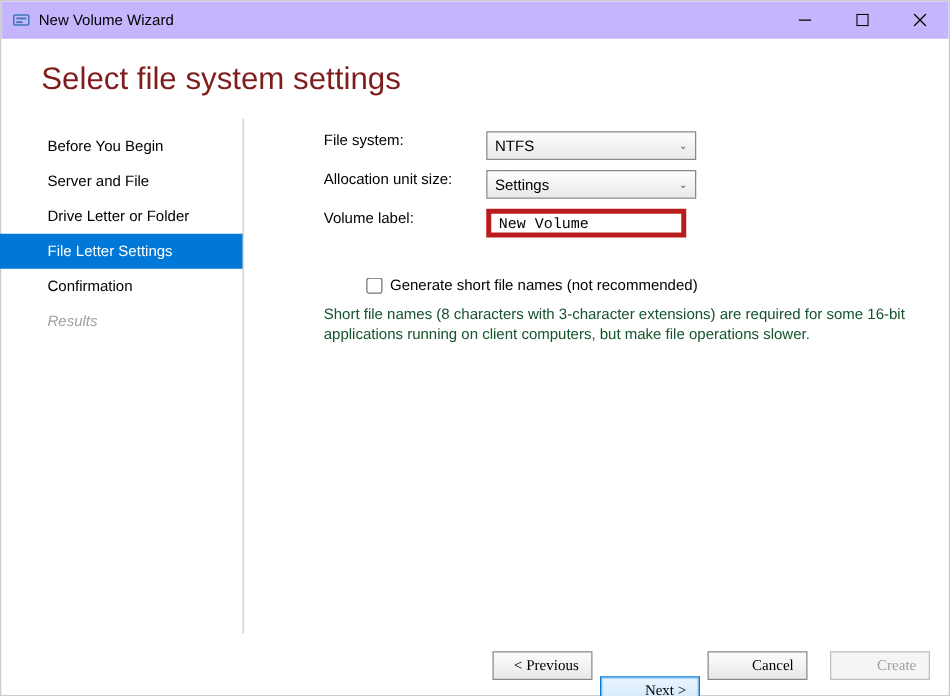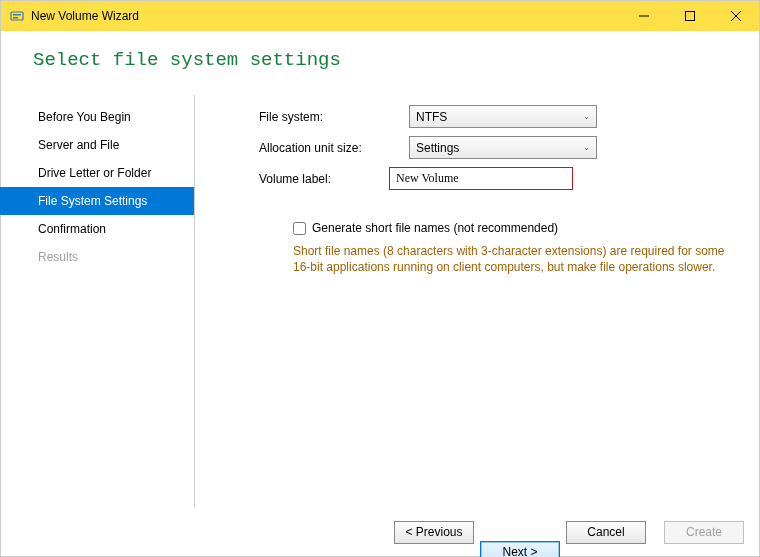--- a/index.html
+++ b/index.html
@@ -11,43 +11,42 @@
       width: 760px;
       height: 557px;
       overflow: hidden;
       border: 1px solid #ccc;
     }
     .titlebar {
       height: 30px;
       display: flex;
       align-items: center;
       padding: 0 0 0 8px;
-      background: #fde047;
+      background: #c4b5fd;
     }
     .titlebar .app-icon {
       width: 16px; height: 16px;
       margin-right: 6px;
       display: flex; align-items: center; justify-content: center;
     }
     .titlebar .title { font-size: 12px; color: #000; }
     .titlebar .spacer { flex: 1; }
     .win-btn {
       width: 46px; height: 30px;
       display: flex; align-items: center; justify-content: center;
       font-size: 10px;
       color: #000;
     }
     .header {
       padding: 18px 0 12px 32px;
     }
     .header h1 {
-      font-size: 19px;
+      font-size: 25px;
       font-weight: 400;
-      color: #15803d;
-      font-family: Liberation Mono, monospace;
+      color: #7f1d1d;
     }
     .content {
       position: absolute;
       top: 95px;
       left: 0;
       right: 0;
       bottom: 50px;
       display: flex;
       gap: 36px;
     }
@@ -63,101 +62,100 @@
       cursor: pointer;
       line-height: 18px;
     }
     .nav-item.active {
       background: #0078d7;
       color: #fff;
     }
     .nav-item.disabled {
       color: #a0a0a0;
       cursor: default;
+      font-style: italic;
     }
     .main {
       flex: 1;
       padding: 10px 28px 10px 28px;
     }
     .form-row {
       display: flex;
-      align-items: center;
       margin-bottom: 8px;
     }
     .form-label {
       width: 130px;
       font-size: 12px;
     }
     .dropdown {
-      width: 188px;
+      width: 168px;
       height: 23px;
       border: 1px solid #888;
       background: linear-gradient(#fdfdfd, #e9e9e9);
       display: flex;
       align-items: center;
       padding: 0 6px;
       font-size: 12px;
       position: relative;
       cursor: default;
-      margin-left: 20px;
     }
     .dropdown .caret {
       position: absolute;
       right: 6px;
       font-size: 8px;
       color: #555;
     }
     .text-input {
-      width: 184px;
+      width: 160px;
       height: 23px;
-      border: 1px solid #b91c1c;
+      border: 4px solid #b91c1c;
       font-size: 12px;
       padding: 0 6px;
-      font-family: Liberation Serif, serif;
+      font-family: Liberation Mono, monospace;
       outline: none;
     }
     .check-row {
       display: flex;
       align-items: flex-start;
       margin-top: 31px;
       margin-left: 34px;
     }
     .check-row input[type="checkbox"] {
       width: 13px; height: 13px;
       margin-right: 6px;
       margin-top: 1px;
     }
     .check-label { font-size: 12px; }
     .description {
       margin-top: 8px;
-      margin-left: 34px;
-      font-size: 12px;
-      color: #a16207;
+      font-size: 12px;
+      color: #14532d;
       line-height: 1.35;
       max-width: 480px;
     }
     .footer {
       position: absolute;
       bottom: 0; left: 0; right: 0;
       height: 50px;
       display: flex;
       align-items: center;
       justify-content: flex-end;
       padding: 0 16px;
       gap: 6px;
     }
     .btn {
       min-width: 80px;
       height: 23px;
       border: 1px solid #888;
       background: linear-gradient(#fdfdfd, #e8e8e8);
       font-size: 12px;
-      font-family: Liberation Sans, sans-serif;
+      font-family: Liberation Serif, serif;
       cursor: pointer;
       padding: 0 10px;
+      text-align: right;
     }
     .btn.primary {
       border: 1px solid #0078d7;
       background: linear-gradient(#eaf4fd, #cfe8fb);
       box-shadow: 0 0 0 1px #8fc6ee inset;
       margin-top: 40px;
     }
     .btn:disabled {
       color: #a0a0a0;
       cursor: default;
@@ -199,21 +197,21 @@
 
 <div class="header">
   <h1>Select file system settings</h1>
 </div>
 
 <div class="content">
   <div class="sidebar" id="sidebar">
       <div class="nav-item">Before You Begin</div>
       <div class="nav-item">Server and File</div>
       <div class="nav-item">Drive Letter or Folder</div>
-      <div class="nav-item active">File System Settings</div>
+      <div class="nav-item active">File Letter Settings</div>
       <div class="nav-item">Confirmation</div>
       <div class="nav-item disabled">Results</div>
     </div>
 
   <div class="main">
     <div class="form-row">
       <div class="form-label">File system:</div>
       <div class="dropdown">
         <span>NTFS</span>
         <span class="caret">⌄</span>

